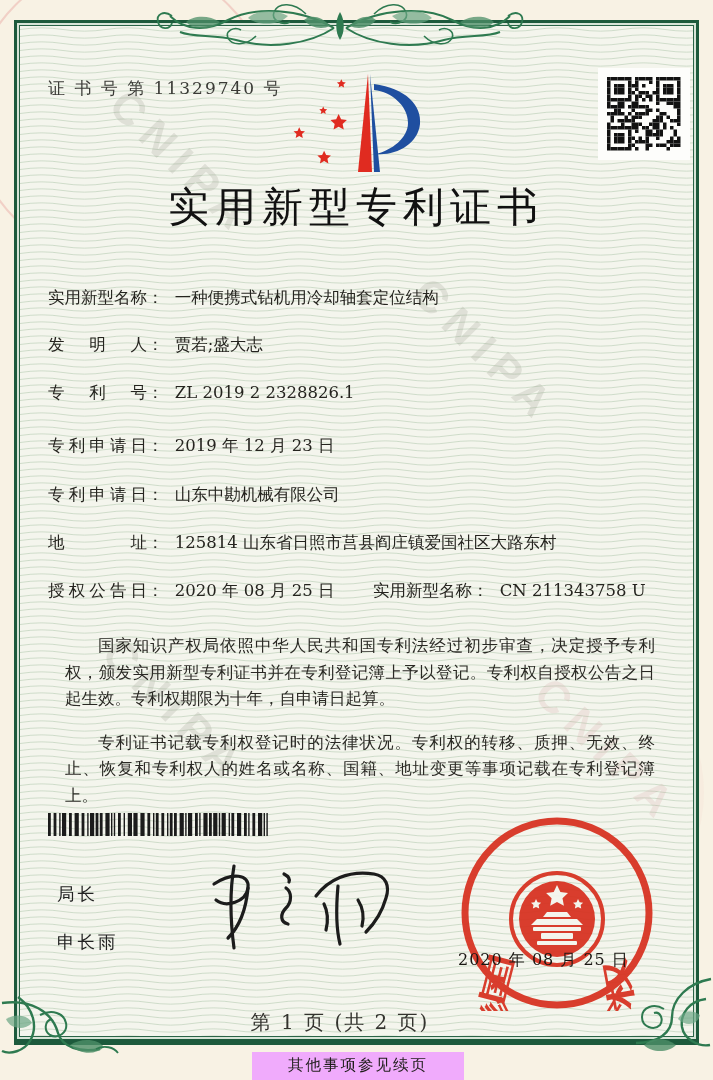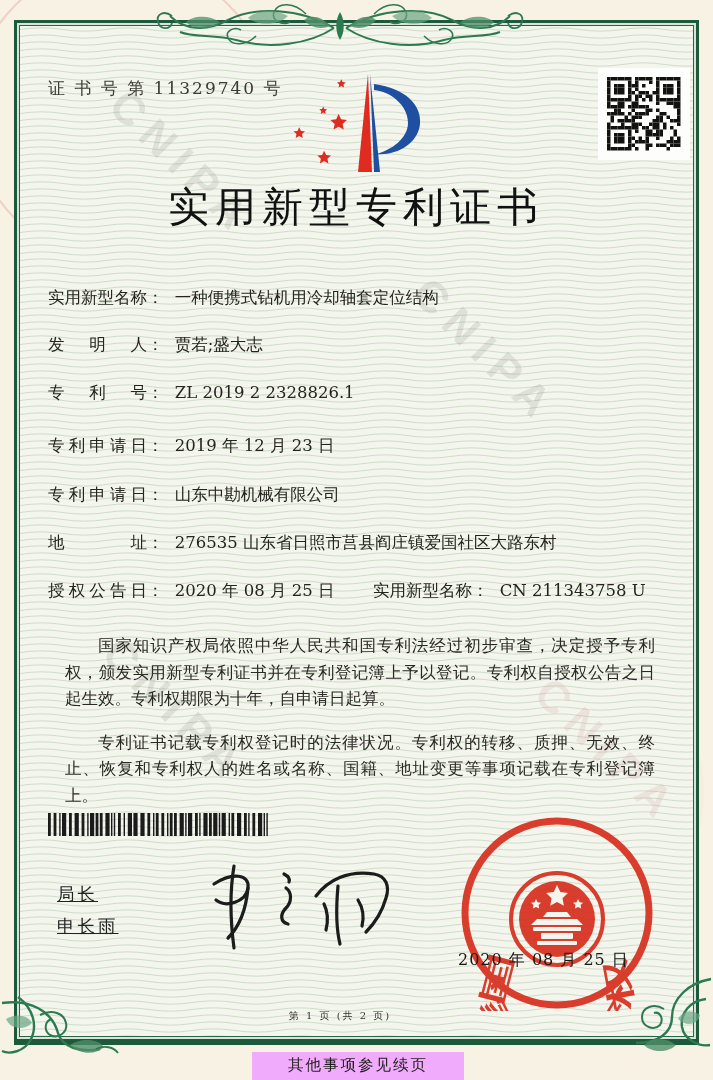--- a/index.html
+++ b/index.html
@@ -45,29 +45,29 @@
   .fv{display:inline-block;margin-left:6px;}
   .pair2{position:absolute;left:325px;top:0;}
 
   .paragraphs{position:absolute;left:48px;top:616px;width:624px;
     font-size:16.5px;line-height:26.6px;color:#2a2924;text-align:justify;}
   .paragraphs p{margin:17px;text-indent:2em;}
 
   .barcode{position:absolute;left:48px;top:813px;}
 
   .signer{position:absolute;left:57px;top:882px;font-size:17.5px;letter-spacing:3px;color:#222;}
-  .signer div{margin-bottom:8px;text-decoration:underline;}
+  .signer div{margin-bottom:24px;}
   .signature{position:absolute;left:188px;top:852px;}
 
   .seal{position:absolute;left:459px;top:815px;opacity:.93;}
   .seal-date{position:absolute;left:458px;top:950px;width:210px;font-size:16px;
     letter-spacing:1px;color:#191713;white-space:nowrap;}
 
   .page-info{position:absolute;left:190px;top:1009px;width:300px;text-align:center;
-    font-size:10px;letter-spacing:2px;color:#33332e;}
+    font-size:20px;letter-spacing:2px;color:#33332e;}
 
   .footer-tab{position:absolute;left:252px;top:1052px;width:212px;height:28px;background:#f0abfc;
     text-align:center;font-size:15.5px;letter-spacing:2px;color:#1e1d19;line-height:26px;}
 
   .orn{position:absolute;pointer-events:none;}
   .orn-top{left:0;top:0;}
   .orn-bl{left:0;top:993px;}
   .orn-br{left:628px;top:975px;}
 </style>
 </head>
@@ -380,21 +380,21 @@
     <div class="row" style="top:435px">
       <span class="fl">专利申请日</span><span class="colon">：</span>
       <span class="fv">2019 年 12 月 23 日</span>
     </div>
     <div class="row" style="top:484px">
       <span class="fl">专利申请日</span><span class="colon">：</span>
       <span class="fv">山东中勘机械有限公司</span>
     </div>
     <div class="row" style="top:532px">
       <span class="fl">地址</span><span class="colon">：</span>
-      <span class="fv">276535 山东省日照市莒县阎庄镇爱国社区大路东村</span>
+      <span class="fv">125814 山东省日照市莒县阎庄镇爱国社区大路东村</span>
     </div>
     <div class="row" style="top:580px">
       <span class="fl">授权公告日</span><span class="colon">：</span>
       <span class="fv">2020 年 08 月 25 日</span>
       <span class="pair2">
         <span>实用新型名称</span><span>：</span>
         <span class="fv">CN 211343758 U</span>
       </span>
     </div>
 

